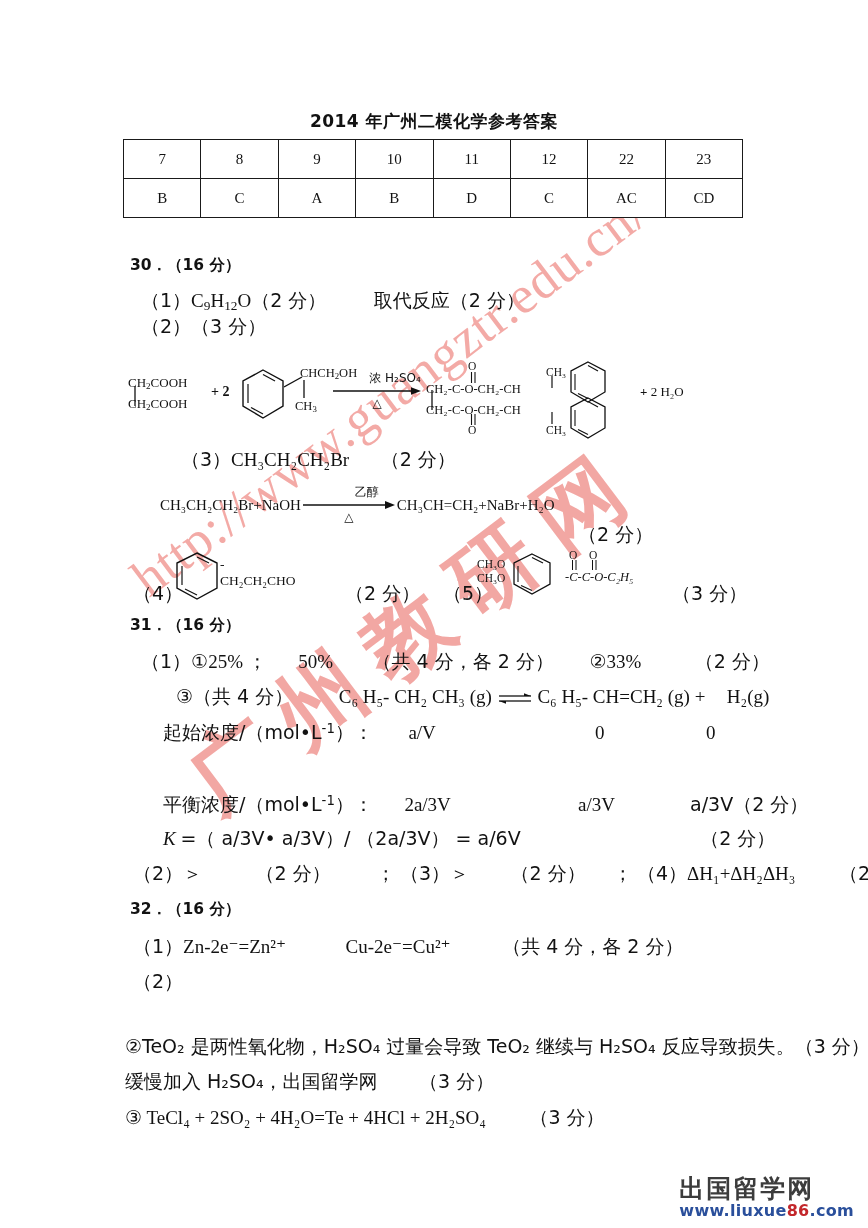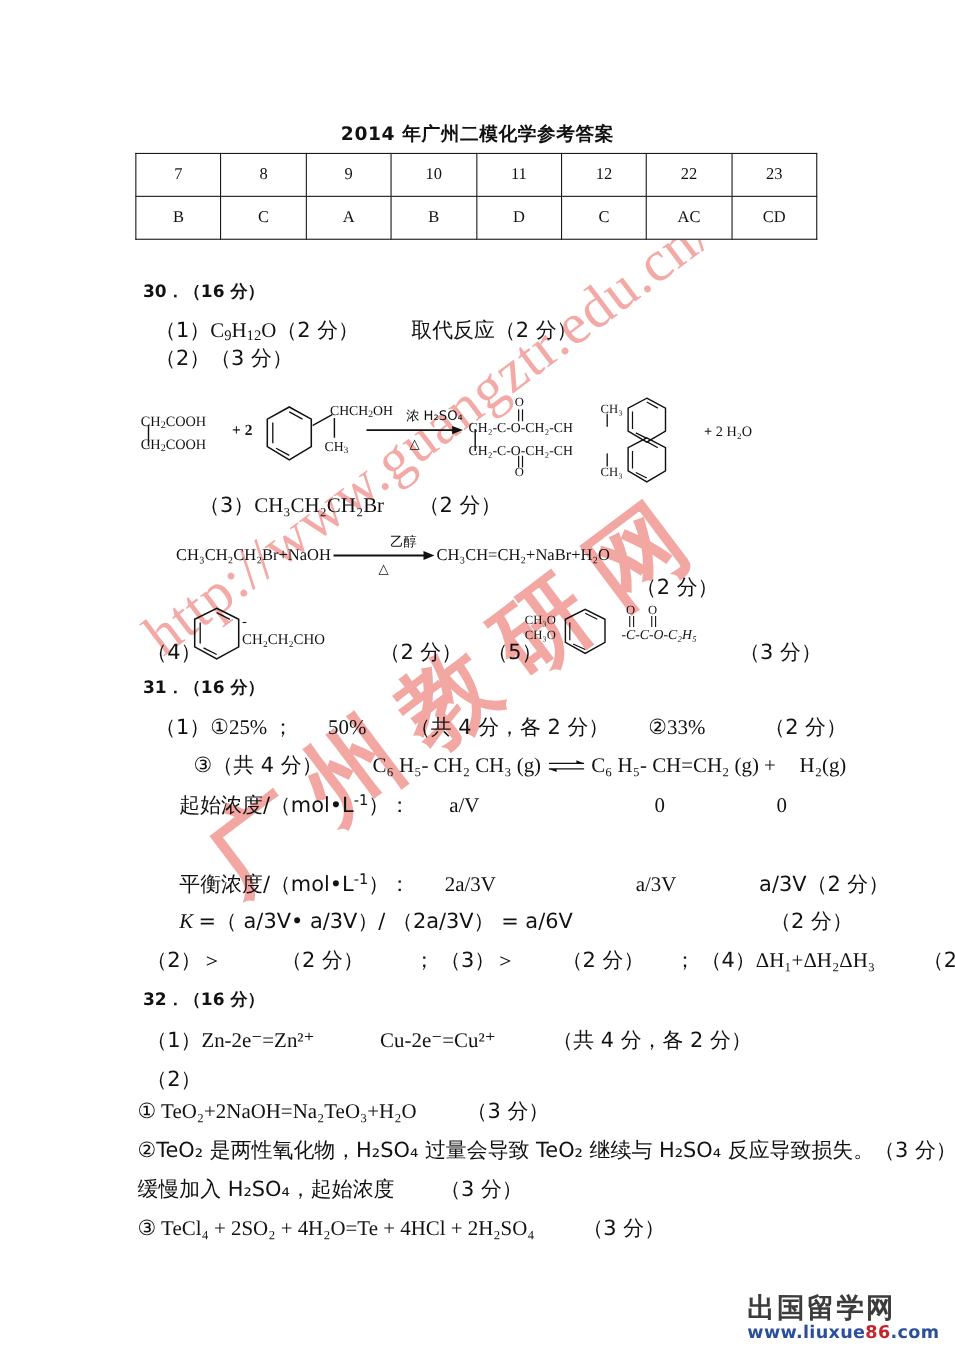--- a/index.html
+++ b/index.html
@@ -440,33 +440,27 @@
   <div class="ln" style="left:133px; top:937px;">
     <span class="cjk">（1）</span><span>Zn-2e⁻=Zn²⁺</span>
     <span style="display:inline-block;width:50px"></span>
     <span>Cu-2e⁻=Cu²⁺</span>
     <span style="display:inline-block;width:42px"></span>
     <span class="cjk">（共 4 分，各 2 分）</span>
   </div>
 
   <div class="ln cjk" style="left:133px; top:972px;">（2）</div>
 
-  <div class="ln" style="left:125px; top:1001px;">
-    <span>①</span>
-    <span>TeO₂+2NaOH=Na₂TeO₃+H₂O</span>
-    <span style="display:inline-block;width:36px"></span>
-    <span class="cjk">（3 分）</span>
-  </div>
 
   <div class="ln" style="left:125px; top:1037px;">
     <span>②</span><span class="cjk">TeO₂ 是两性氧化物，H₂SO₄ 过量会导致 TeO₂ 继续与 H₂SO₄ 反应导致损失。</span><span class="cjk">（3 分）</span>
   </div>
 
   <div class="ln" style="left:125px; top:1072px;">
-    <span class="cjk">缓慢加入 H₂SO₄，起始浓度</span>
+    <span class="cjk">缓慢加入 H₂SO₄，出国留学网</span>
     <span style="display:inline-block;width:32px"></span>
     <span class="cjk">（3 分）</span>
   </div>
 
   <div class="ln" style="left:125px; top:1108px;">
     <span>③</span>
     <span>TeCl₄ + 2SO₂ + 4H₂O=Te + 4HCl + 2H₂SO₄</span>
     <span style="display:inline-block;width:34px"></span>
     <span class="cjk">（3 分）</span>
   </div>

